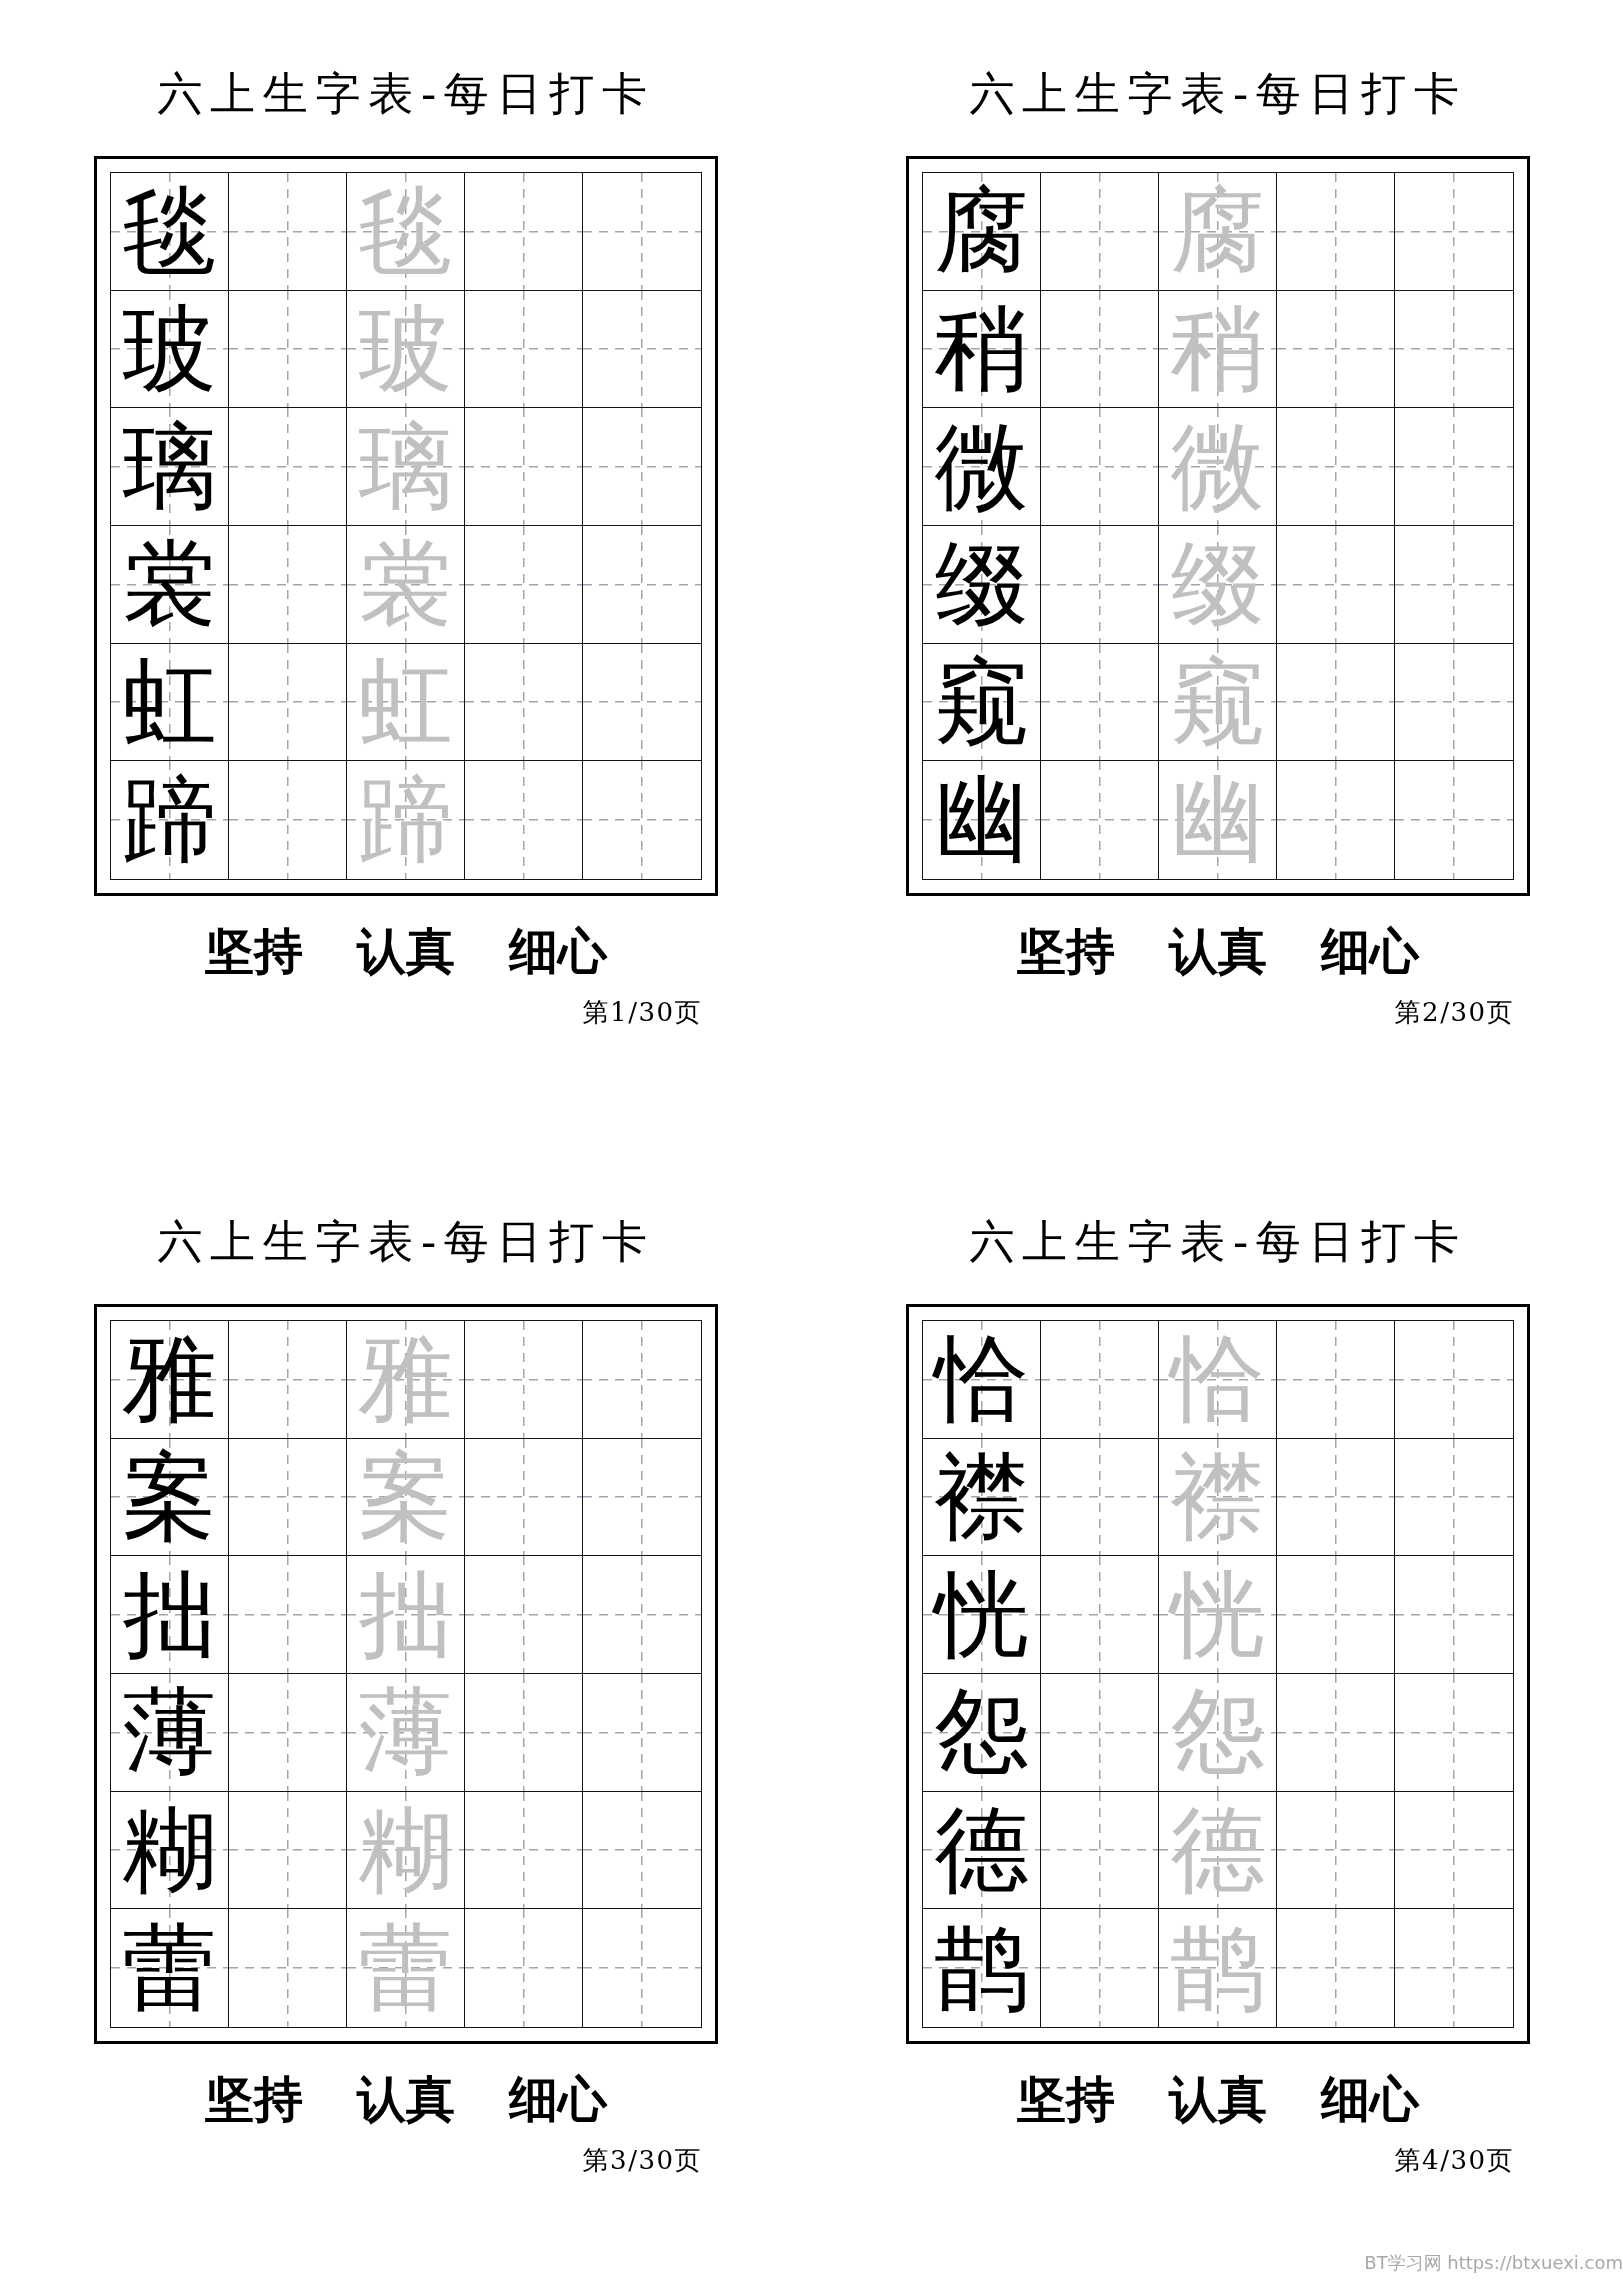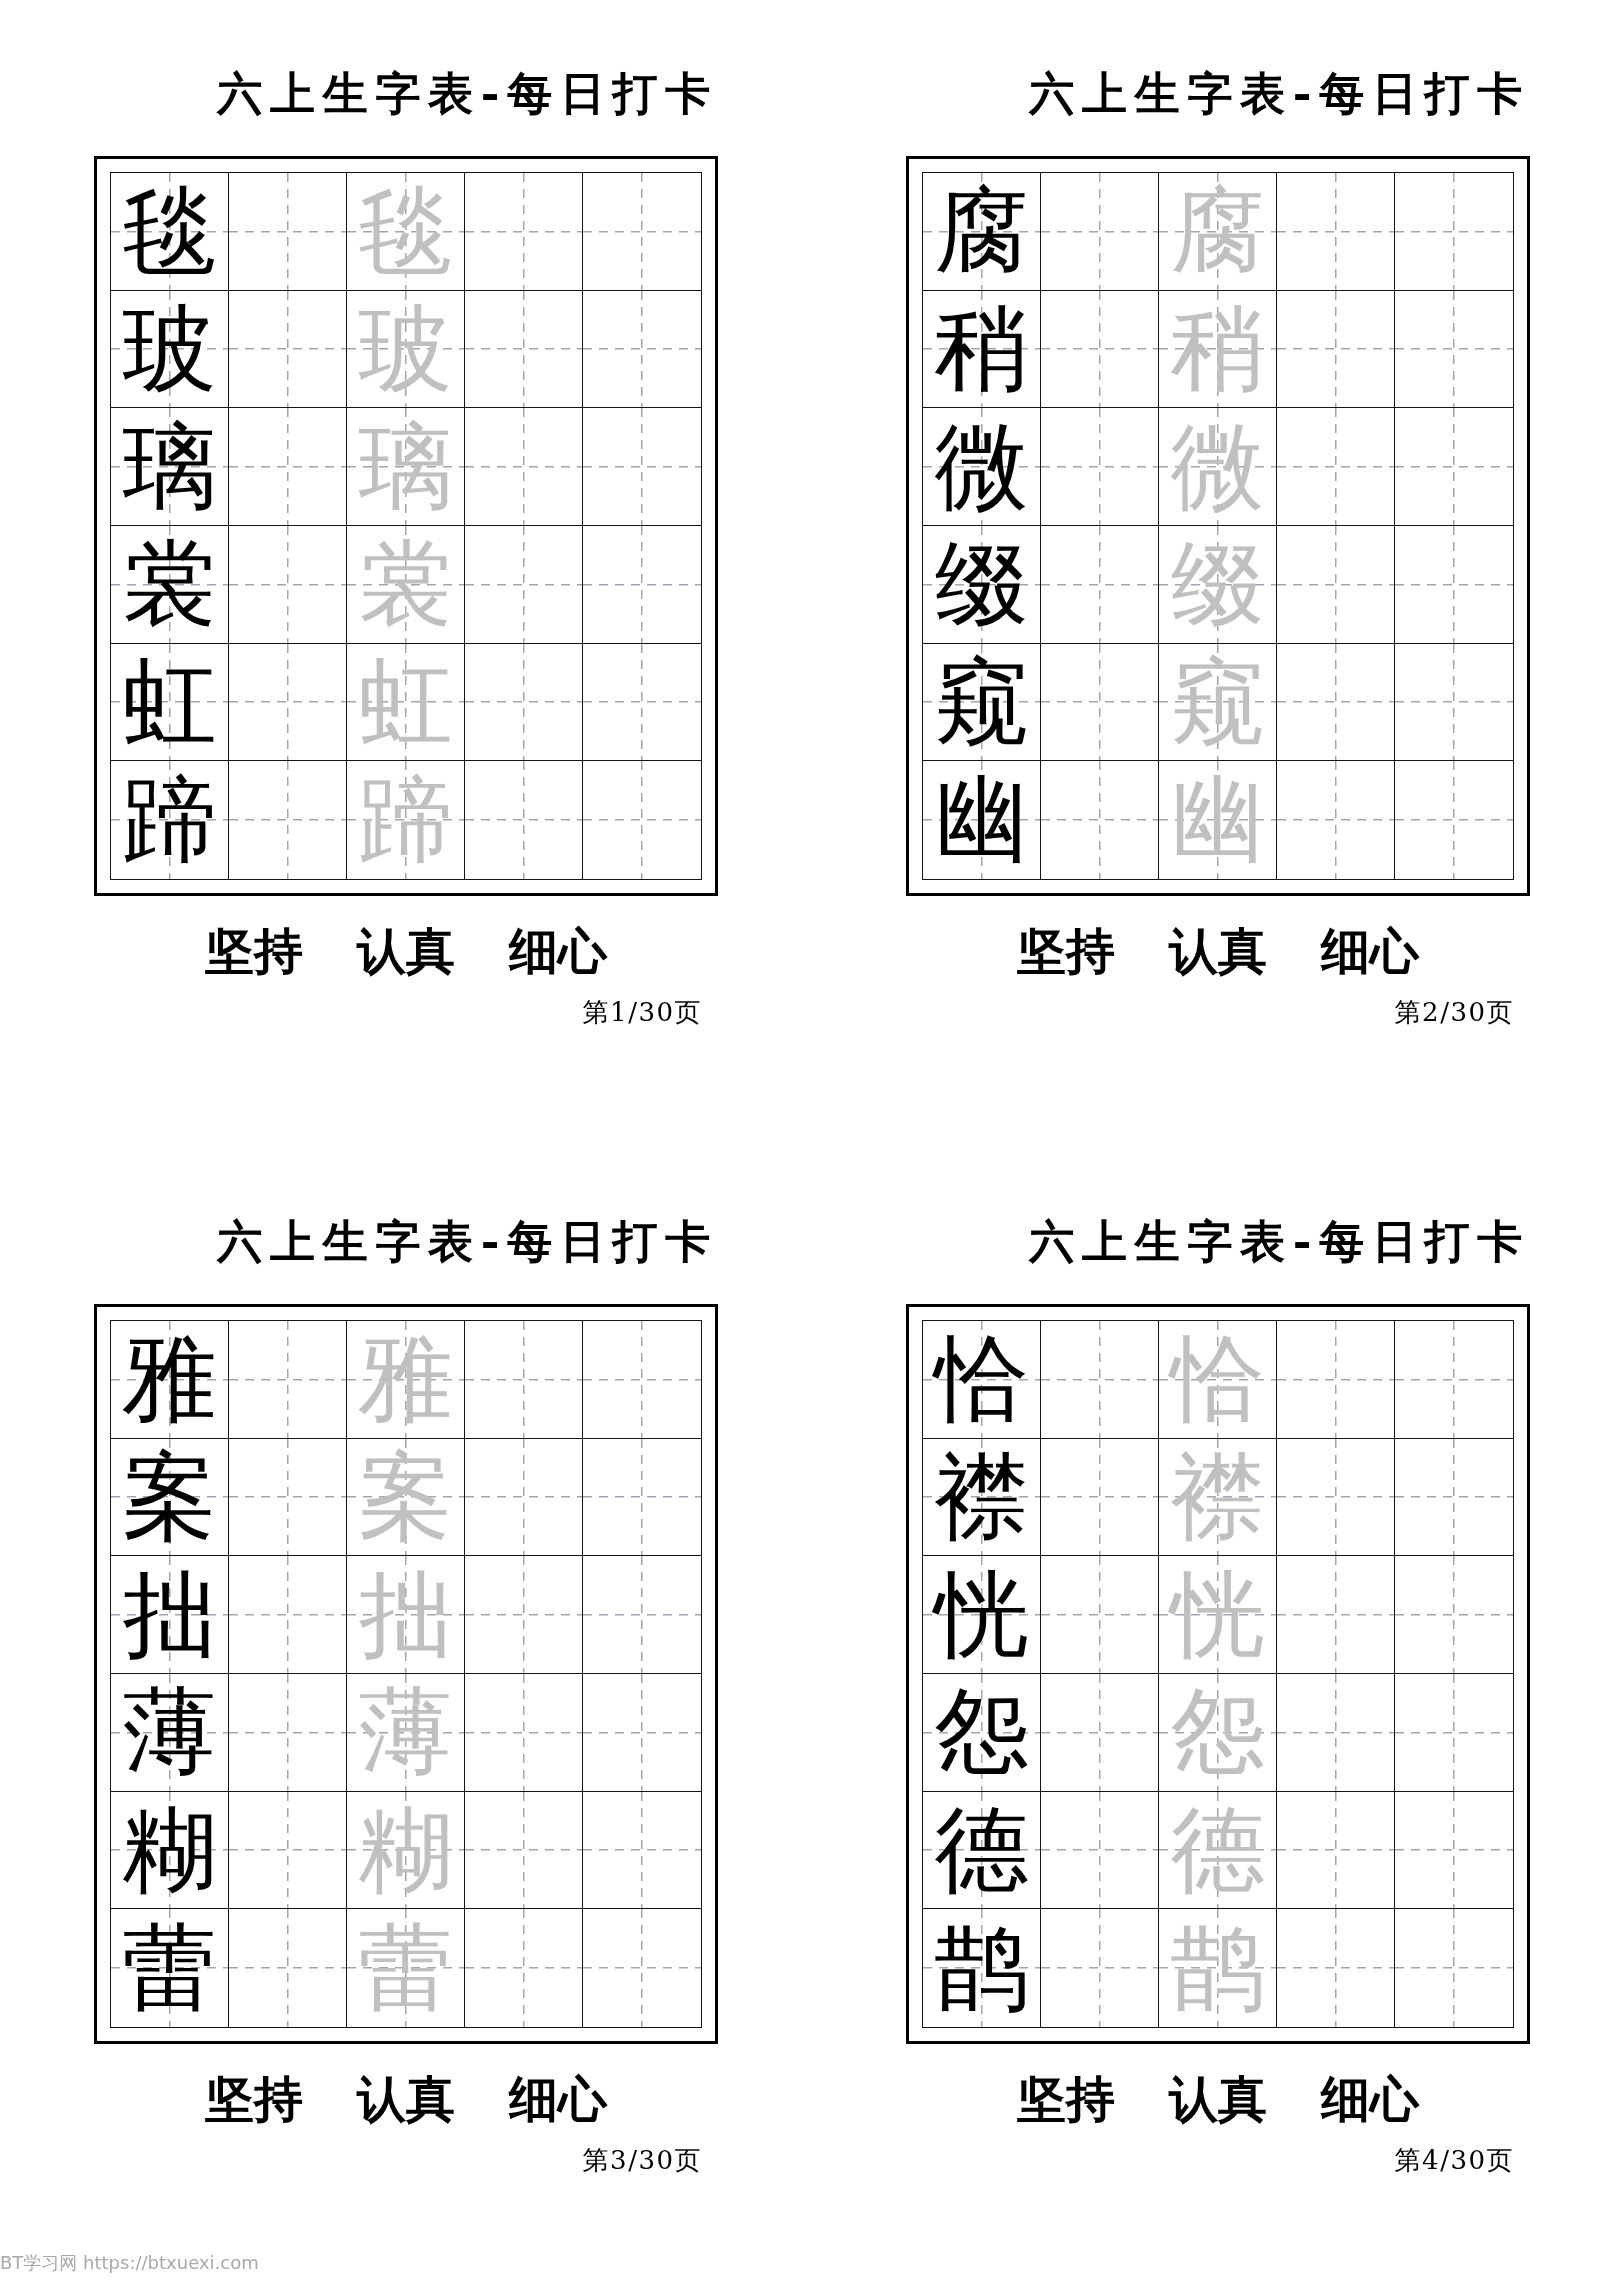--- a/index.html
+++ b/index.html
@@ -1,39 +1,39 @@
 <!DOCTYPE html>
 <html style="font-size:12.4px"><head>
 <meta charset="utf-8">
 <style>
   *{margin:0;padding:0;box-sizing:border-box}
   html,body{background:#ffffff}
   body{position:relative;width:1623px;height:2295px;overflow:hidden;
        font-family:"DejaVu Serif","Liberation Serif",serif;color:#000}
   .quad{position:absolute;width:812px;height:1148px}
-  .title{position:absolute;left:94px;top:71px;width:624px;text-align:right;
-         font-size:45px;font-weight:700;line-height:1;letter-spacing:7.7px;white-space:nowrap}
+  .title{position:absolute;left:94px;top:71px;width:624px;text-align:center;
+         font-size:45px;font-weight:400;line-height:1;letter-spacing:7.7px;white-space:nowrap}
   .frame{position:absolute;left:94px;top:156px;width:624px;height:740px;
          border:3.9px solid #000;padding:13px;background:#fff}
   .grid{width:100%;height:100%;border:1.5px solid #141414;display:grid;
         grid-template-columns:repeat(5,1fr);grid-template-rows:repeat(6,1fr)}
   .cell{position:relative;border-right:1.5px solid #141414;border-bottom:1.5px solid #141414;
         display:flex;align-items:center;justify-content:center;
         background:
           repeating-linear-gradient(to right,#a0a6ad 0 9.3px,transparent 9.3px 16px) center/100% 1.5px no-repeat,
           repeating-linear-gradient(to bottom,#a0a6ad 0 9.3px,transparent 9.3px 16px) center/1.5px 100% no-repeat;}
   .cell:nth-child(5n){border-right:none}
   .cell:nth-child(n+26){border-bottom:none}
   .ch{font-size:94px;line-height:1;color:#000}
   .ch.trace{color:#c0c0c0}
   .motto{position:absolute;left:94px;top:927px;width:624px;text-align:center;
          font-size:49px;font-weight:700;line-height:1;white-space:nowrap}
   .motto span{margin:0 27px}
   .pagenum{position:absolute;top:999px;right:110px;font-size:26px;line-height:1;letter-spacing:1.5px}
-  .watermark{position:absolute;left:0;top:2251px;width:100%;text-align:left;
+  .watermark{position:absolute;left:0;top:2251px;width:100%;text-align:right;
              font-size:18px;color:#a9a9a9;font-family:"DejaVu Sans","Liberation Sans",sans-serif}
 </style>
 </head>
 <body>
 
 <section class="quad" style="left:0;top:0">
   <h2 class="title">六上生字表-每日打卡</h2>
   <div class="frame">
     <div class="grid">
       <div class="cell">

